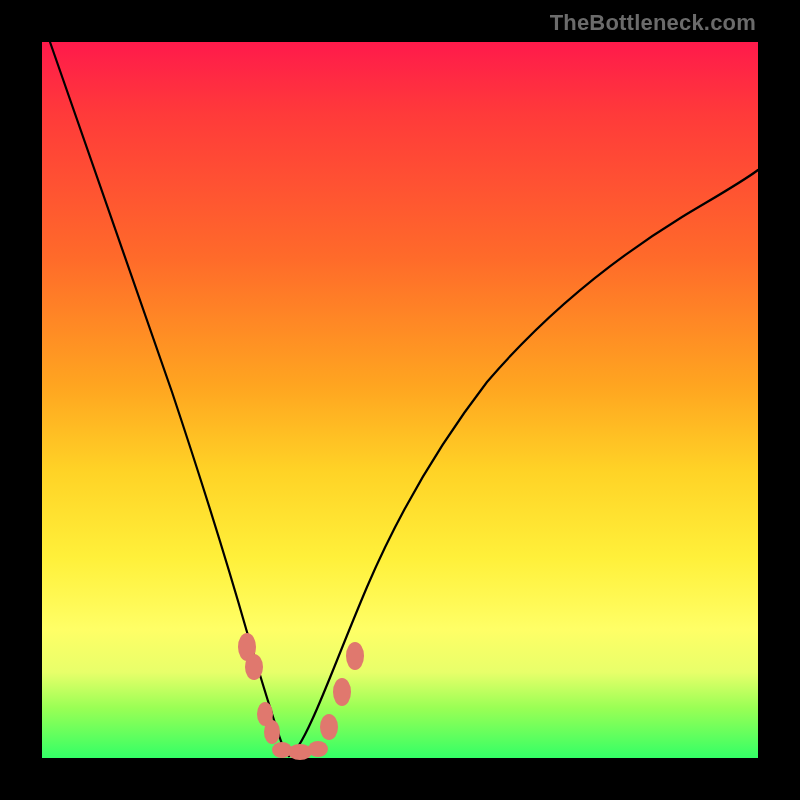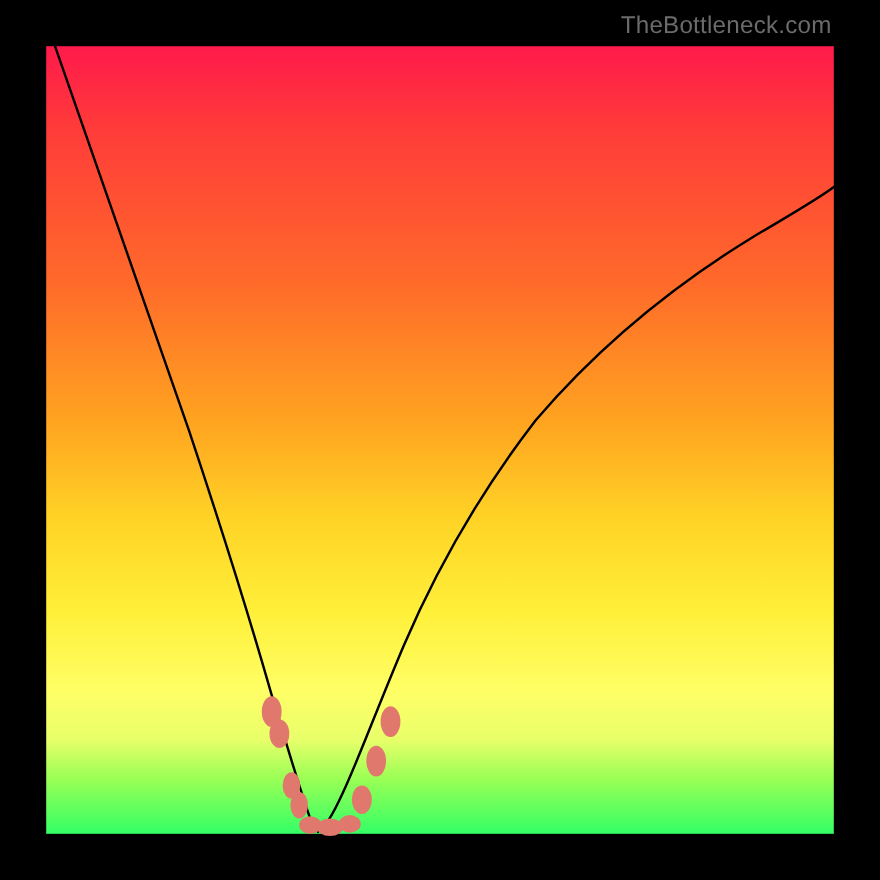--- a/index.html
+++ b/index.html
@@ -37,21 +37,21 @@
       #9aff55 93%,
       #33ff66 100%
     );
   }
   .watermark {
     position: absolute;
     top: 10px;
     right: 44px;
     color: #6b6b6b;
     font-size: 22px;
-    font-weight: 400;
+    font-weight: 700;
     letter-spacing: 0.2px;
   }
   svg.curve {
     position: absolute;
     left: 0; top: 0;
     width: 716px;
     height: 716px;
     overflow: visible;
   }
   .stroke {

